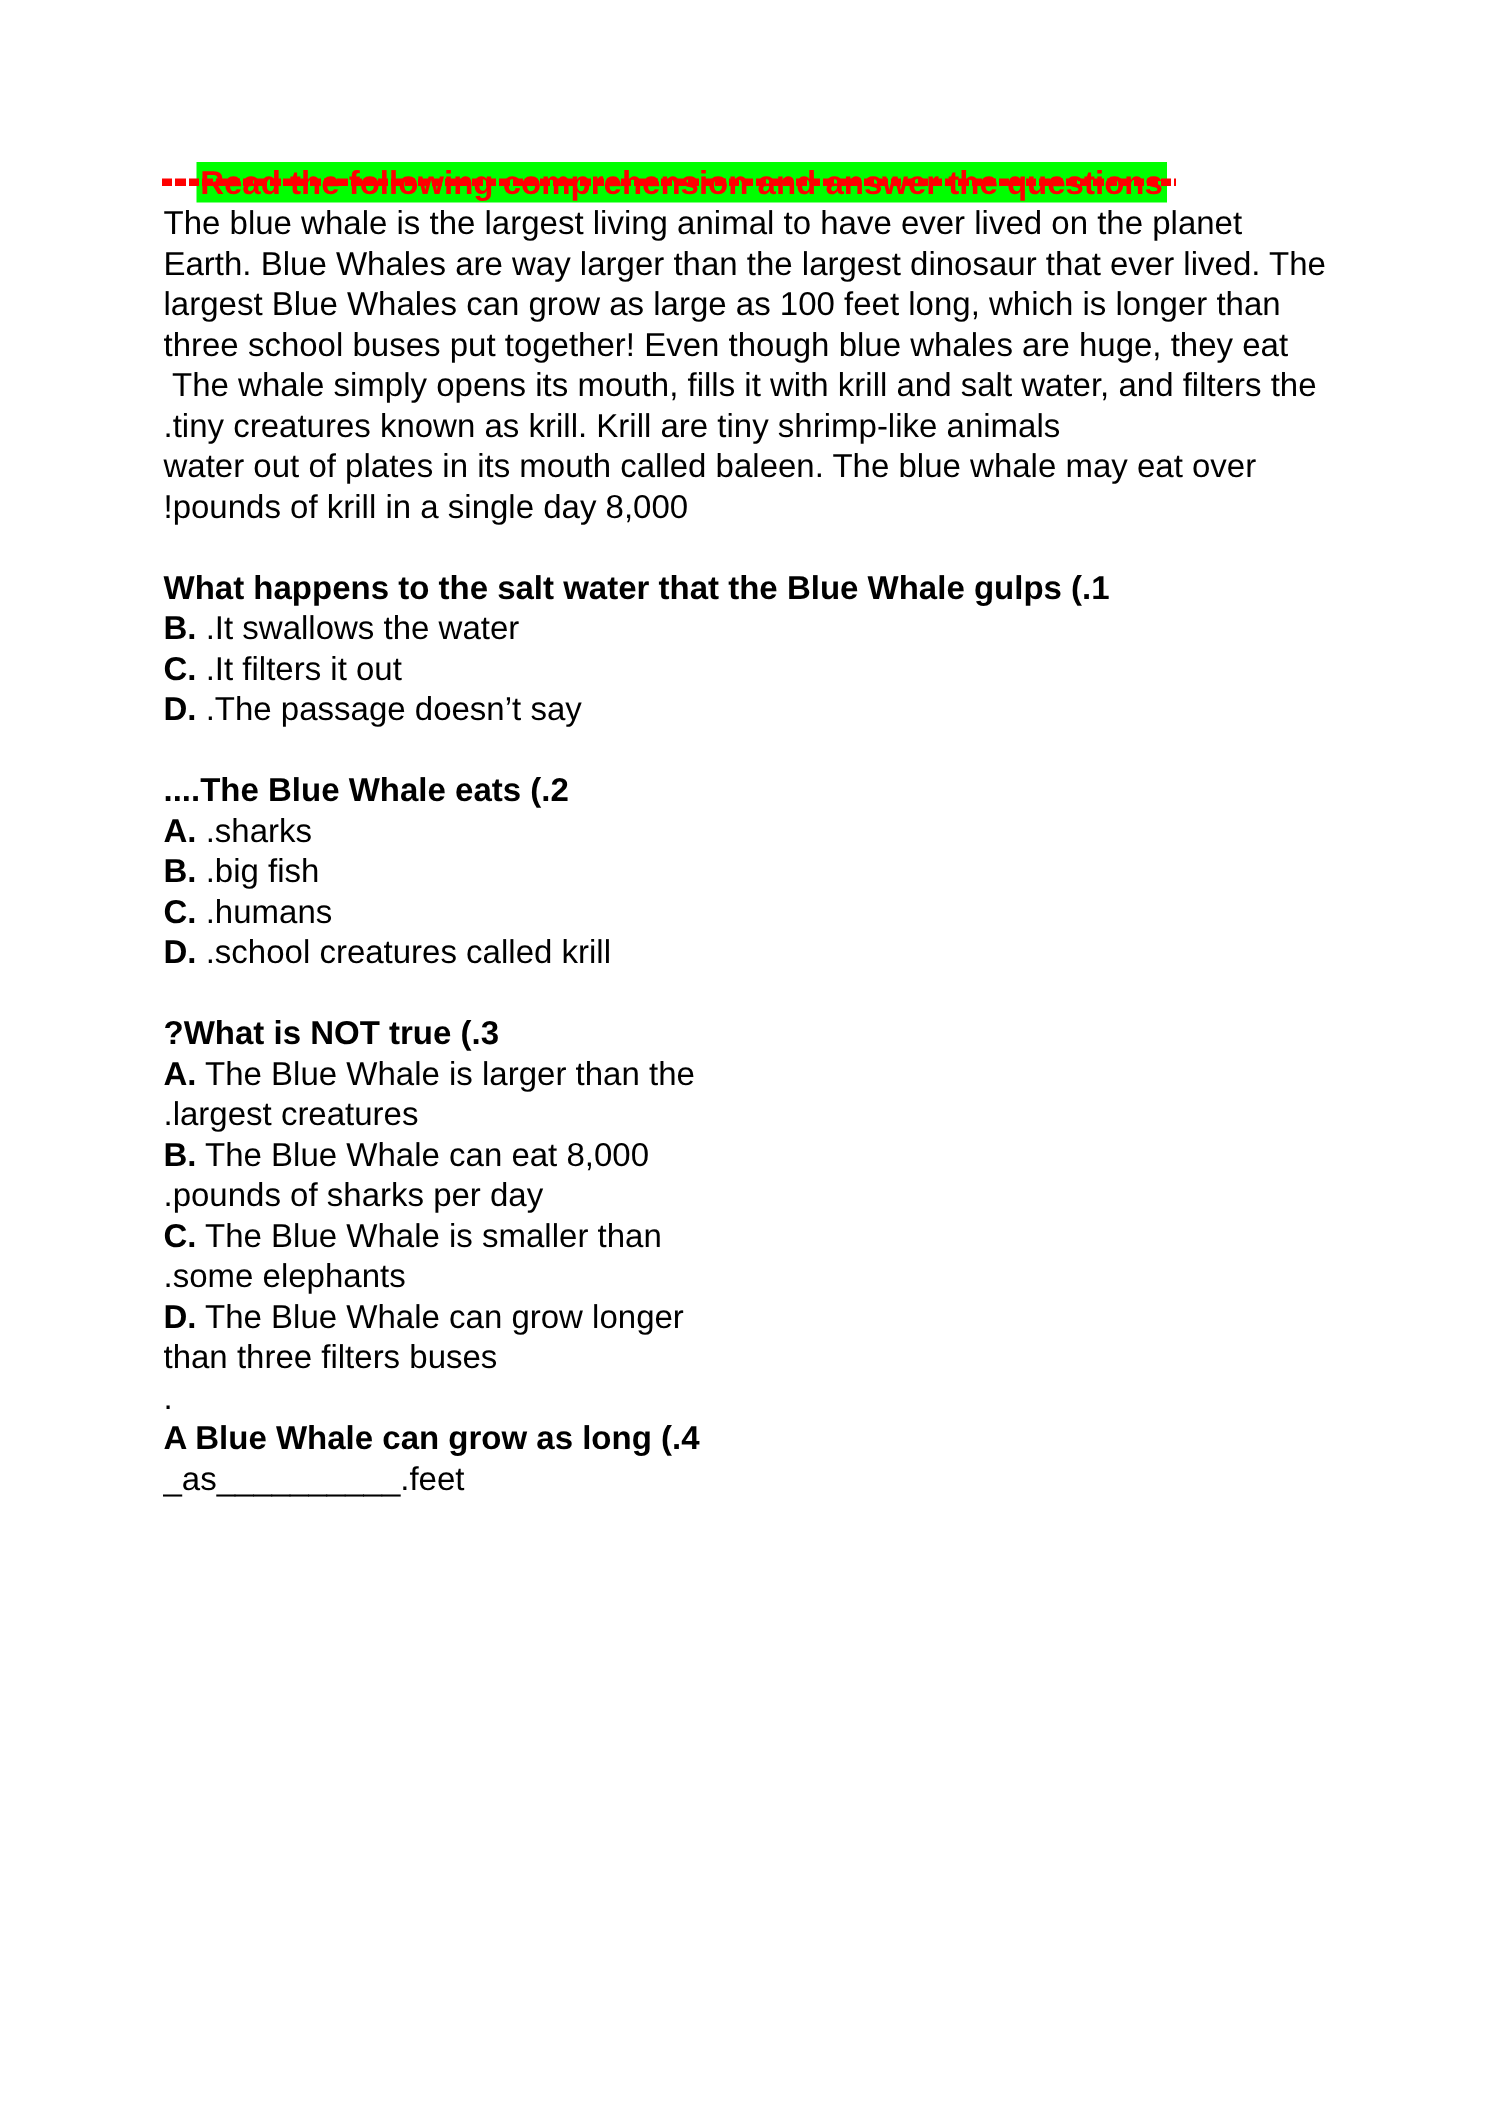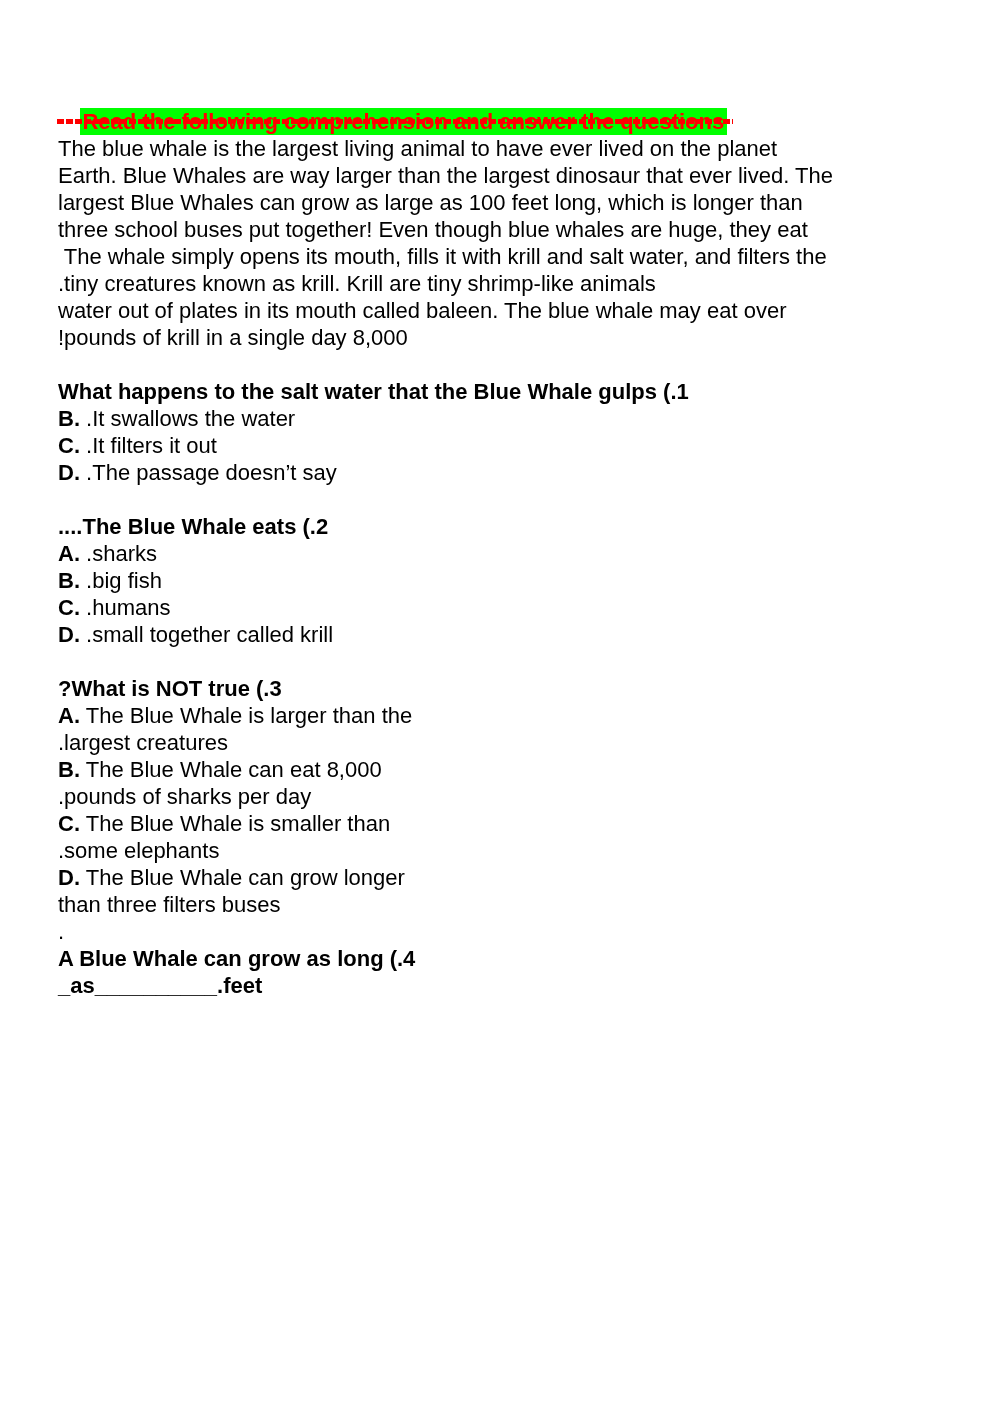--- a/index.html
+++ b/index.html
@@ -2,21 +2,21 @@
 <html><head>
 <meta charset="utf-8">
 <style>
   html, body { margin: 0; padding: 0; background: #ffffff; }
   .page {
     position: relative;
     width: 992px;
     height: 1402px;
     background: #ffffff;
     box-sizing: border-box;
-    padding: 81px 40px 0 58px;
+    padding: 81px 40px 0 109px;
     font-family: "Liberation Sans", "DejaVu Sans", sans-serif;
     font-size: 22px;
     line-height: 27px;
     color: #000000;
     overflow: hidden;
   }
   .line { height: 27px; white-space: pre; }
   .spacer { height: 27px; }
   .title-line { height: 27px; white-space: pre; }
   .title-hl {
@@ -30,21 +30,21 @@
   .divider-dashes {
     position: absolute;
     left: -1px;
     top: 11px;
     width: 676px;
     height: 5px;
     background: repeating-linear-gradient(90deg, #ff0000 0px, #ff0000 7px, transparent 7px, transparent 9px);
   }
   .q-heading { font-weight: bold; height: 27px; white-space: pre; }
   .letter { font-weight: bold; }
-  .bold { font-weight: bold; }
+  .bold { font-weight: normal; }
 </style>
 </head>
 <body>
 
 <div class="page">
 
   <div class="title-line">
     <span class="title-hl">Read the following comprehension and answer the questions</span>
   </div>
 
@@ -72,21 +72,21 @@
     <div class="line"><span class="letter">D.</span><span> .The passage doesn’t say</span></div>
   </section>
 
   <div class="spacer"></div>
 
   <section>
     <div class="q-heading">....The Blue Whale eats (.2</div>
     <div class="line"><span class="letter">A.</span><span> .sharks</span></div>
     <div class="line"><span class="letter">B.</span><span> .big fish</span></div>
     <div class="line"><span class="letter">C.</span><span> .humans</span></div>
-    <div class="line"><span class="letter">D.</span><span> .small together called krill</span></div>
+    <div class="line"><span class="letter">D.</span><span> .school creatures called krill</span></div>
   </section>
 
   <div class="spacer"></div>
 
   <section>
     <div class="q-heading">?What is NOT true (.3</div>
     <div class="line"><span class="letter">A.</span><span> The Blue Whale is larger than the</span></div>
     <div class="line">.largest creatures</div>
     <div class="line"><span class="letter">B.</span><span> The Blue Whale can eat 8,000</span></div>
     <div class="line">.pounds of sharks per day</div>

